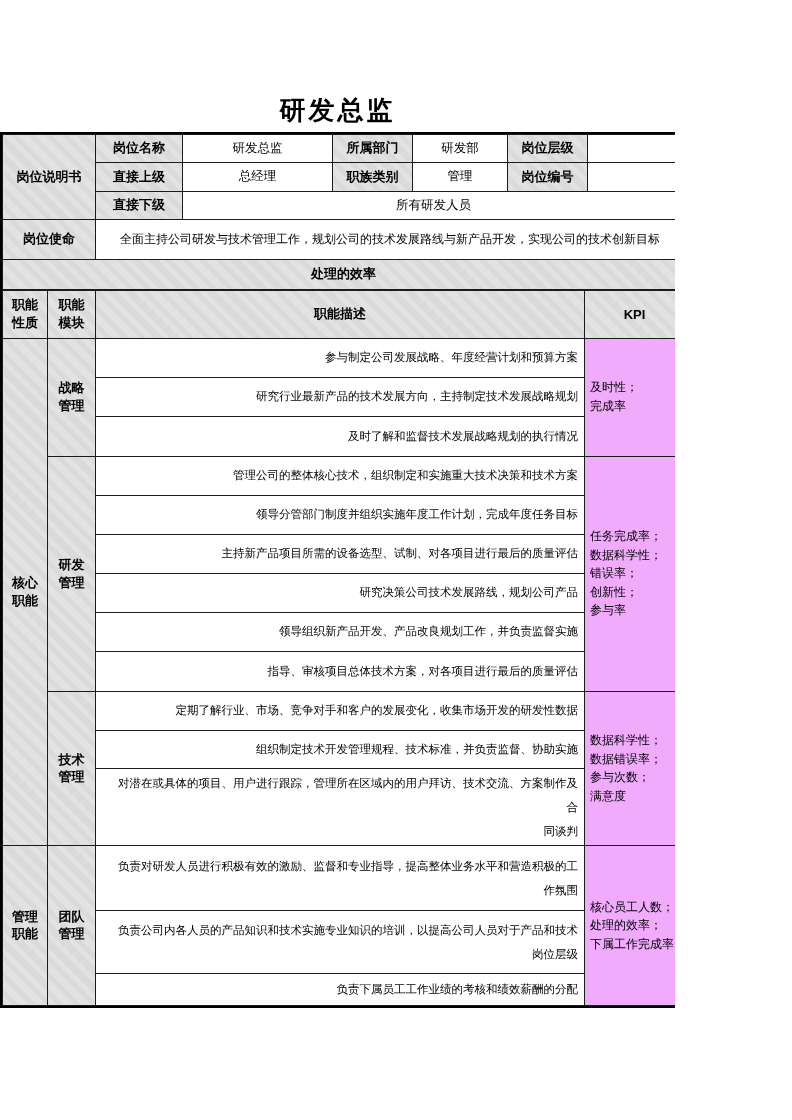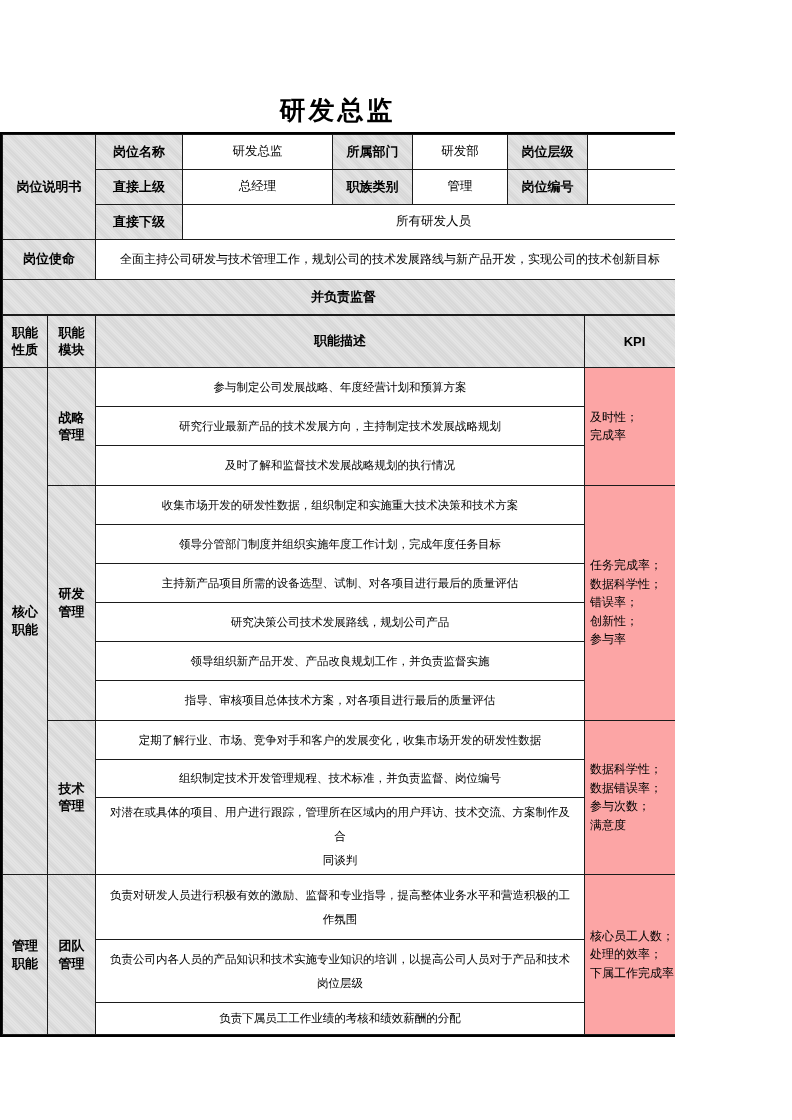--- a/index.html
+++ b/index.html
@@ -17,41 +17,41 @@
     font-family:"Liberation Sans", sans-serif;
     font-size:26px; font-weight:bold; letter-spacing:3px;
     line-height:1.25;
   }
 
   .doc {
     width:682px; margin:5px auto 0 auto;
     border:2px solid #000;
   }
   table { border-collapse:collapse; table-layout:fixed; width:100%; }
-  td, th { border:1px solid #1b1b1b; padding:8px 6px; overflow:hidden; vertical-align:middle; }
+  td, th { border:1px solid #1b1b1b; padding:1px 6px; overflow:hidden; vertical-align:middle; }
 
   .shaded {
     background-color:#d9d9d9;
     background-image:repeating-linear-gradient(45deg, rgba(255,255,255,0.45) 0 1px, rgba(0,0,0,0.035) 1px 2px);
   }
   .lab {
     font-family:"Liberation Sans", sans-serif;
     font-size:13px; font-weight:bold; text-align:center;
   }
   .pre { white-space:pre-line; }
   .val  { font-size:12.5px; text-align:center; }
   .val-left { font-size:12.5px; text-align:center; }
   .mission-text { font-size:12px; text-align:center; }
   .desc {
-    font-size:11.5px; line-height:2.1; text-align:center;
+    font-size:11.5px; line-height:2.1; text-align:right;
     white-space:pre-line; padding:2px 6px;
   }
   .kpi {
     font-size:12px; line-height:1.55; text-align:left;
-    white-space:pre-line; padding:2px 5px; background:#fca5a5;
+    white-space:pre-line; padding:2px 5px; background:#f0abfc;
   }
   .hdr2 { line-height:1.35; }
 
   tr.h28{height:28px} tr.h29{height:29px} tr.h40{height:40px} tr.h30{height:30px}
   tr.h48{height:48px} tr.h39{height:39px} tr.h38{height:38px} tr.h75{height:75px}
   tr.h65{height:65px} tr.h63{height:63px} tr.h32{height:32px}
 </style>
 </head>
 <body>
 
@@ -91,21 +91,21 @@
       </tr>
       <tr class="h28">
         <td class="shaded lab">直接下级</td>
         <td colspan="5" class="val-left">所有研发人员</td>
       </tr>
       <tr class="h40">
         <td class="shaded lab">岗位使命</td>
         <td colspan="6" class="mission-text">全面主持公司研发与技术管理工作，规划公司的技术发展路线与新产品开发，实现公司的技术创新目标</td>
       </tr>
       <tr class="h30">
-        <td colspan="7" class="shaded lab">并负责监督</td>
+        <td colspan="7" class="shaded lab">处理的效率</td>
       </tr>
     </tbody>
       </table>
 
     <table>
       <colgroup>
         <col style="width:45px">
           <col style="width:48px">
           <col style="width:489px">
           <col style="width:100px">
@@ -132,21 +132,21 @@
       <tr class="h39">
             <td class="desc">研究行业最新产品的技术发展方向，主持制定技术发展战略规划</td>
           </tr>
       <tr class="h40">
             <td class="desc">及时了解和监督技术发展战略规划的执行情况</td>
           </tr>
 
       <tr class="h39">
         <td rowspan="6" class="shaded lab pre hdr2">研发
 管理</td>
-        <td class="desc">收集市场开发的研发性数据，组织制定和实施重大技术决策和技术方案</td>
+        <td class="desc">管理公司的整体核心技术，组织制定和实施重大技术决策和技术方案</td>
         <td rowspan="6" class="kpi">任务完成率；
 数据科学性；
 错误率；
 创新性；
 参与率</td>
       </tr>
       <tr class="h39">
             <td class="desc">领导分管部门制度并组织实施年度工作计划，完成年度任务目标</td>
           </tr>
       <tr class="h39">
@@ -165,21 +165,21 @@
       <tr class="h39">
         <td rowspan="3" class="shaded lab pre hdr2">技术
 管理</td>
         <td class="desc">定期了解行业、市场、竞争对手和客户的发展变化，收集市场开发的研发性数据</td>
         <td rowspan="3" class="kpi">数据科学性；
 数据错误率；
 参与次数；
 满意度</td>
       </tr>
       <tr class="h38">
-            <td class="desc">组织制定技术开发管理规程、技术标准，并负责监督、岗位编号</td>
+            <td class="desc">组织制定技术开发管理规程、技术标准，并负责监督、协助实施</td>
           </tr>
       <tr class="h75">
             <td class="desc">对潜在或具体的项目、用户进行跟踪，管理所在区域内的用户拜访、技术交流、方案制作及
 合
 同谈判</td>
           </tr>
 
       <tr class="h65">
         <td rowspan="3" class="shaded lab pre hdr2">管理
 职能</td>

